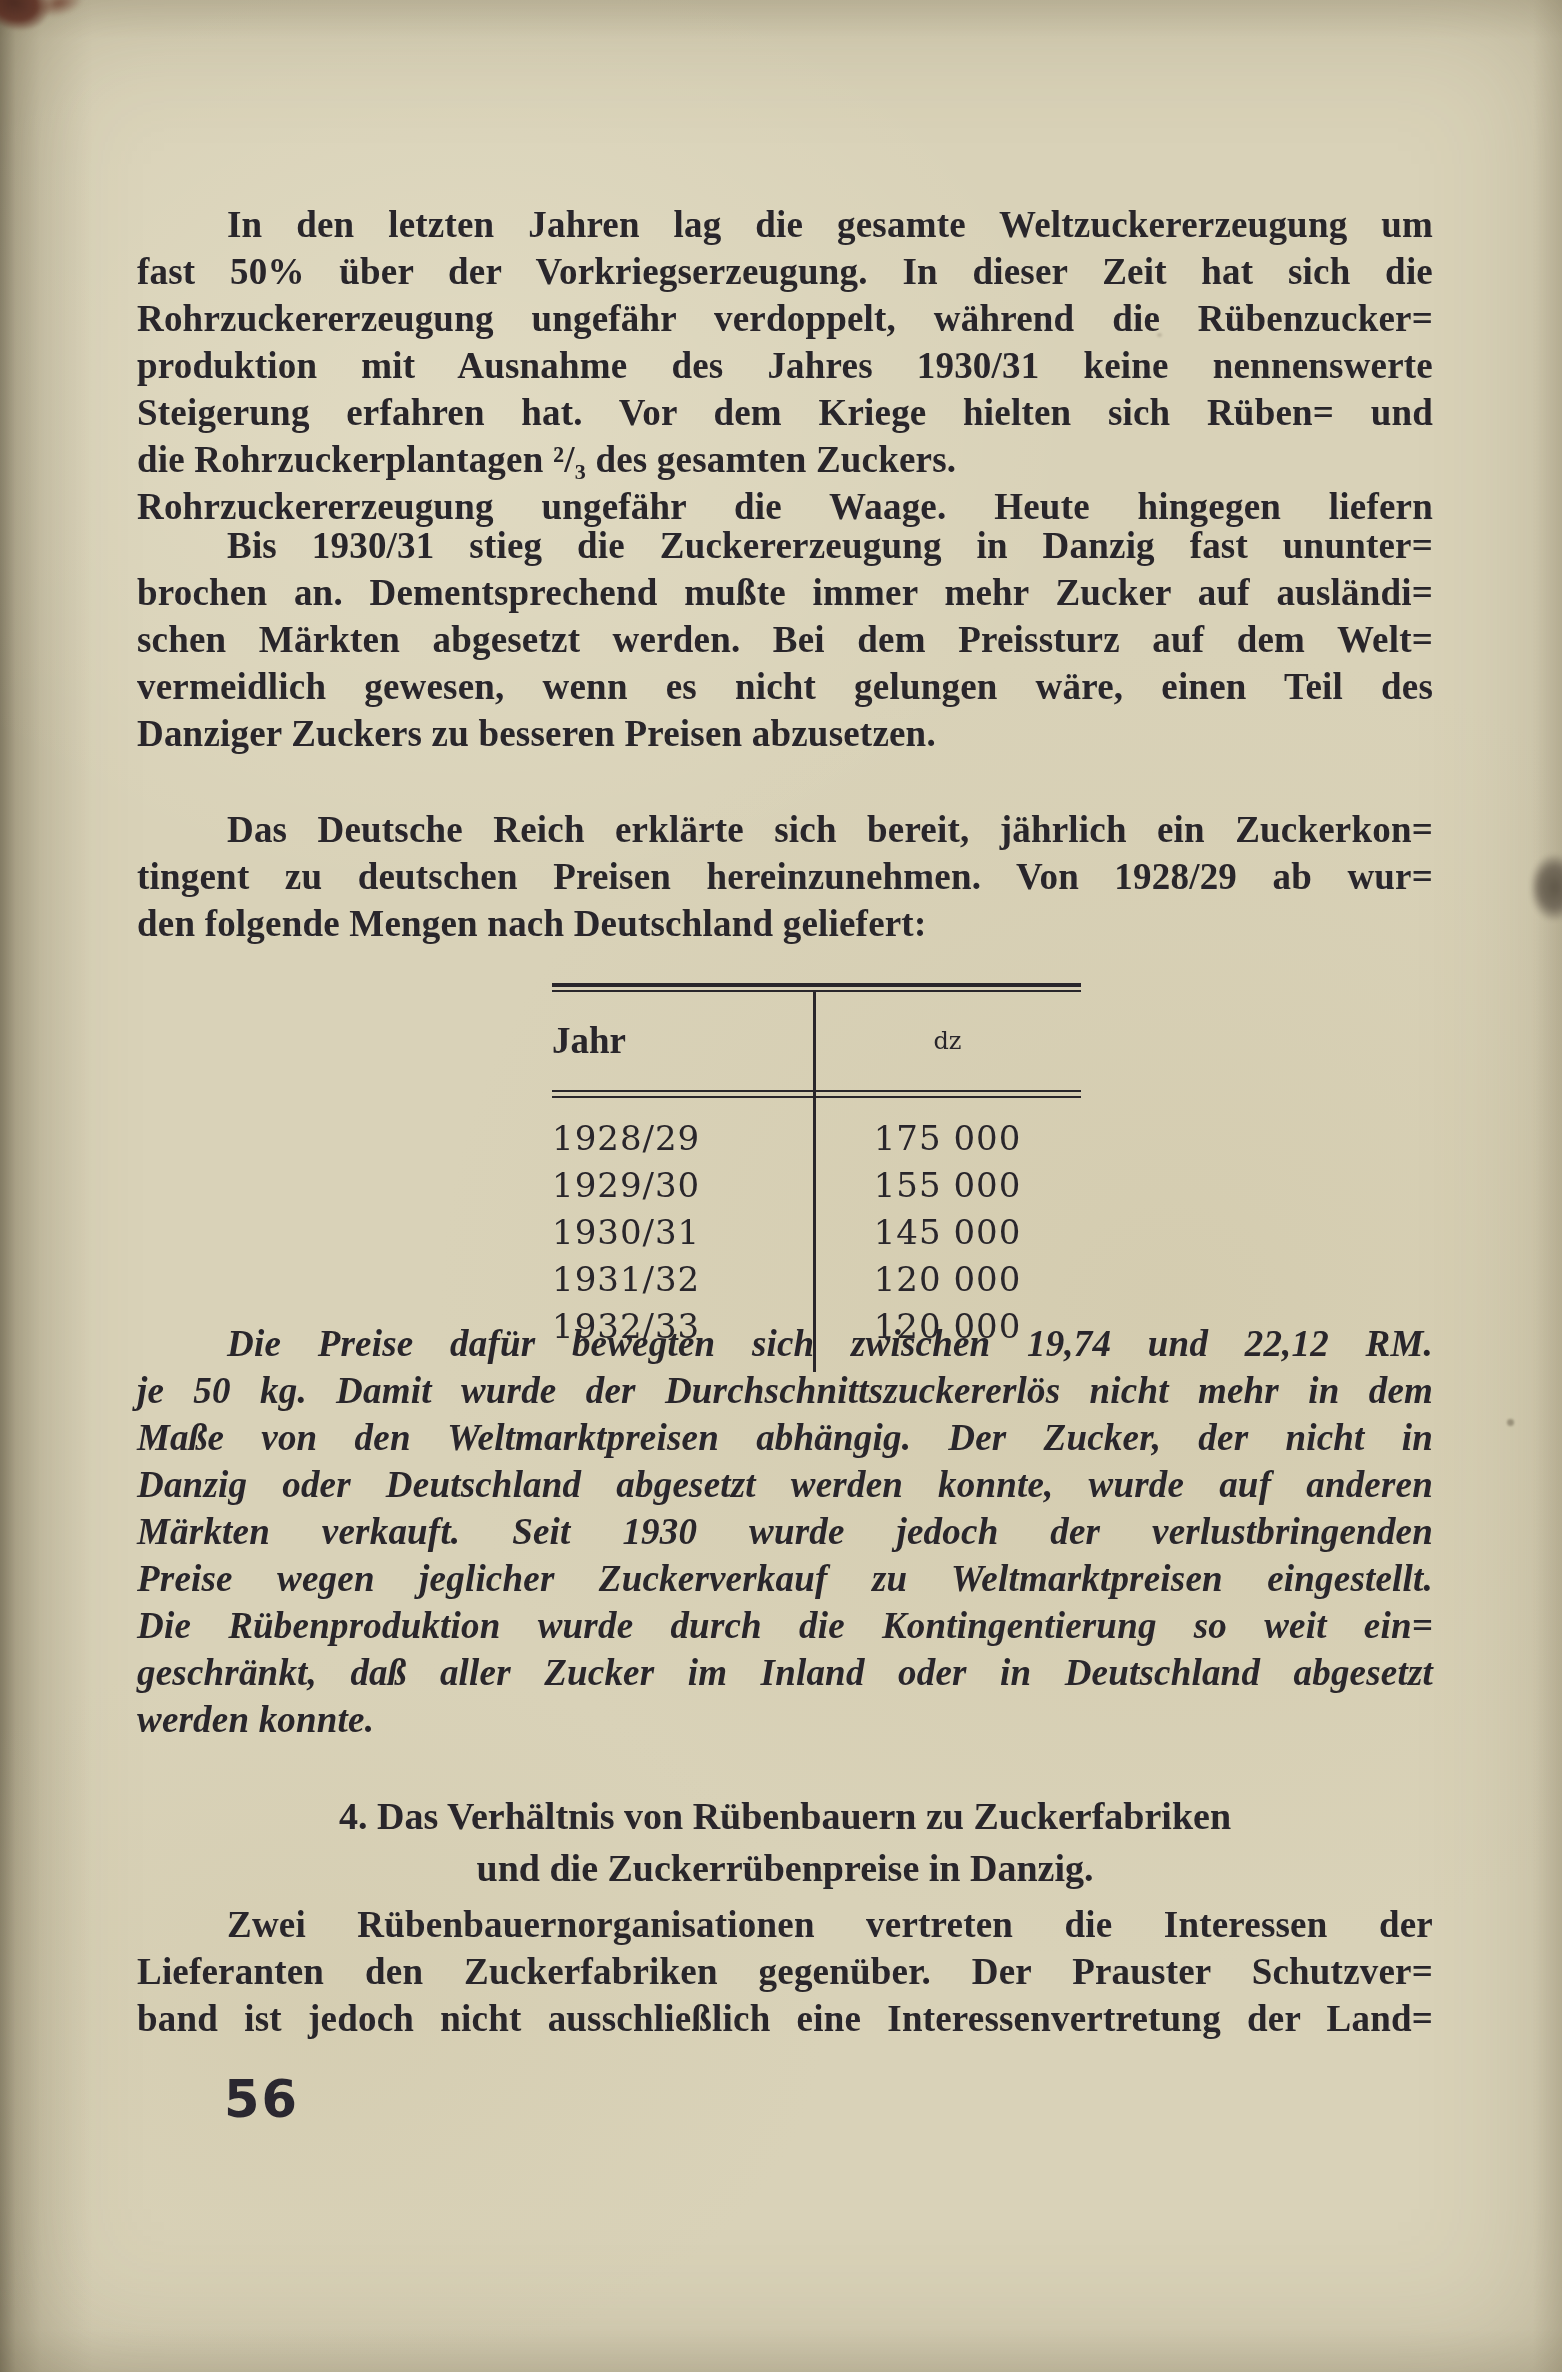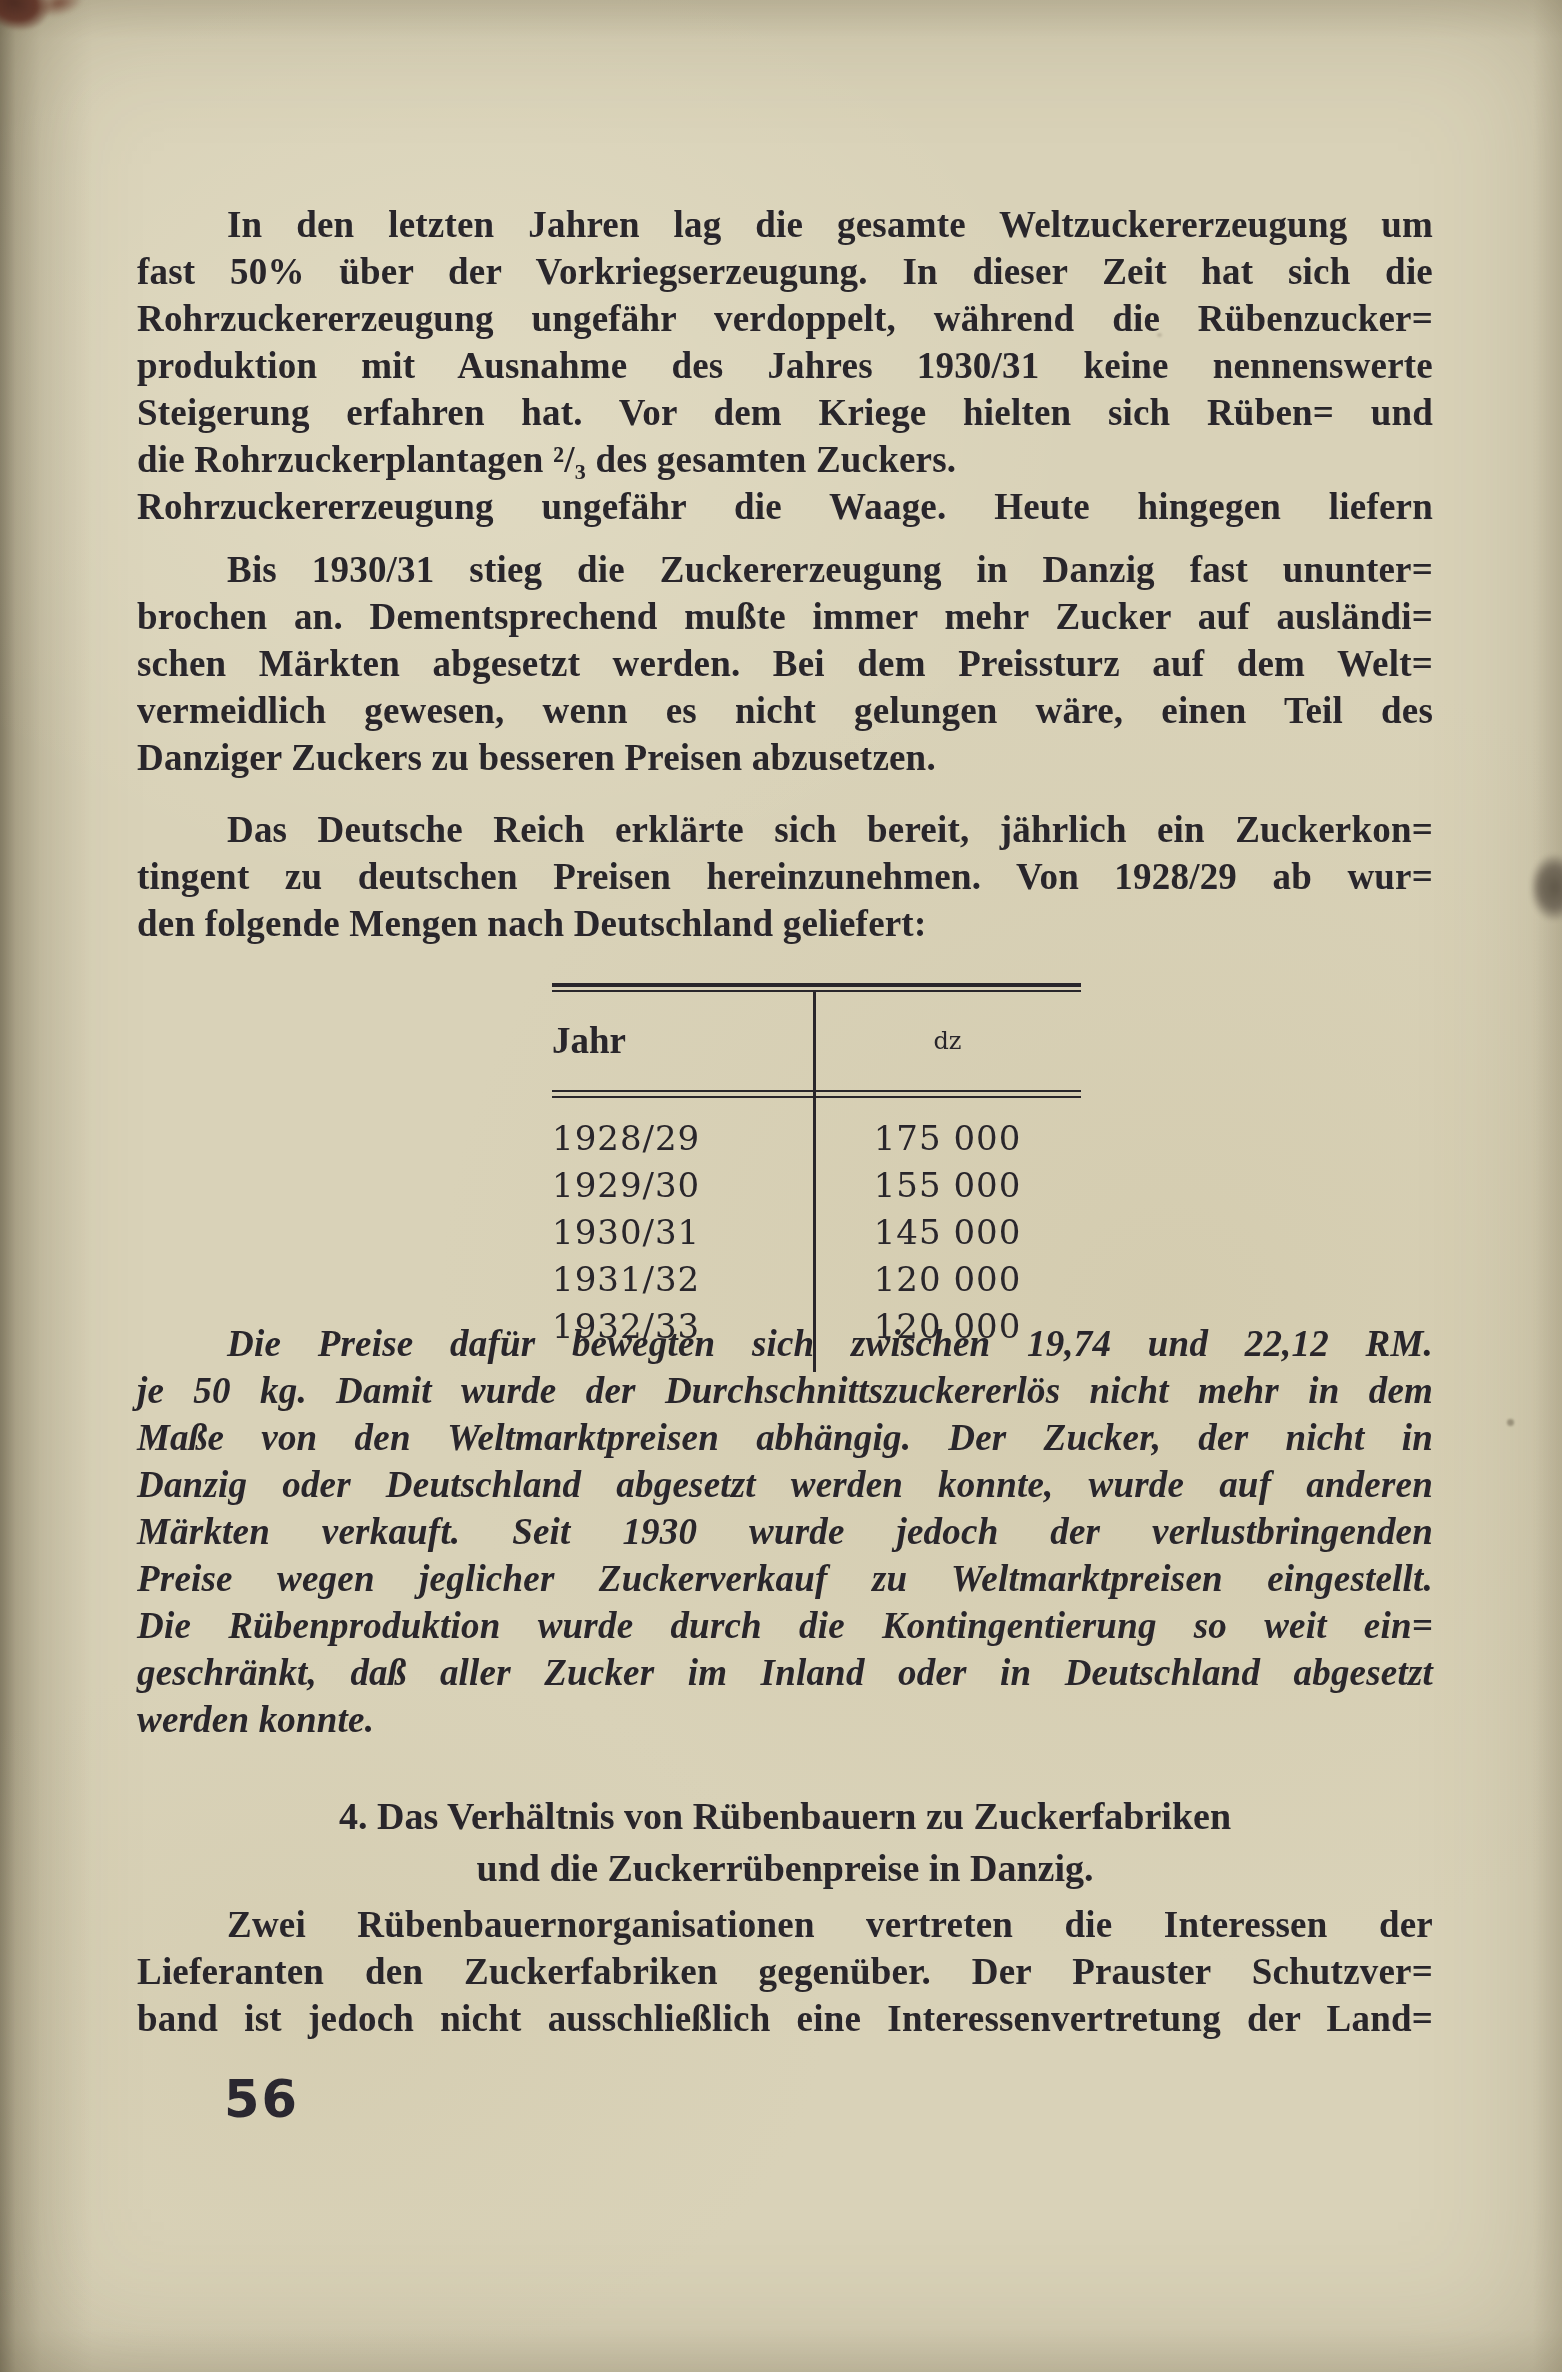--- a/index.html
+++ b/index.html
@@ -94,21 +94,21 @@
   <div class="para" style="top:201px;">
     <div class="line ind">In den letzten Jahren lag die gesamte Weltzuckererzeugung um</div>
     <div class="line">fast 50% über der Vorkriegserzeugung. In dieser Zeit hat sich die</div>
     <div class="line">Rohrzuckererzeugung ungefähr verdoppelt, während die Rübenzucker=</div>
     <div class="line">produktion mit Ausnahme des Jahres 1930/31 keine nennenswerte</div>
     <div class="line">Steigerung erfahren hat. Vor dem Kriege hielten sich Rüben= und</div>
     <div class="line noj">die Rohrzuckerplantagen ²/₃ des gesamten Zuckers.</div>
     <div class="line">Rohrzuckererzeugung ungefähr die Waage. Heute hingegen liefern</div>
   </div>
 
-  <div class="para" style="top:546px;">
+  <div class="para" style="top:522px;">
     <div class="line ind">Bis 1930/31 stieg die Zuckererzeugung in Danzig fast ununter=</div>
     <div class="line">brochen an. Dementsprechend mußte immer mehr Zucker auf ausländi=</div>
     <div class="line">schen Märkten abgesetzt werden. Bei dem Preissturz auf dem Welt=</div>
     <div class="line">vermeidlich gewesen, wenn es nicht gelungen wäre, einen Teil des</div>
     <div class="line noj">Danziger Zuckers zu besseren Preisen abzusetzen.</div>
   </div>
 
   <div class="para" style="top:806px;">
     <div class="line ind">Das Deutsche Reich erklärte sich bereit, jährlich ein Zuckerkon=</div>
     <div class="line">tingent zu deutschen Preisen hereinzunehmen. Von 1928/29 ab wur=</div>

